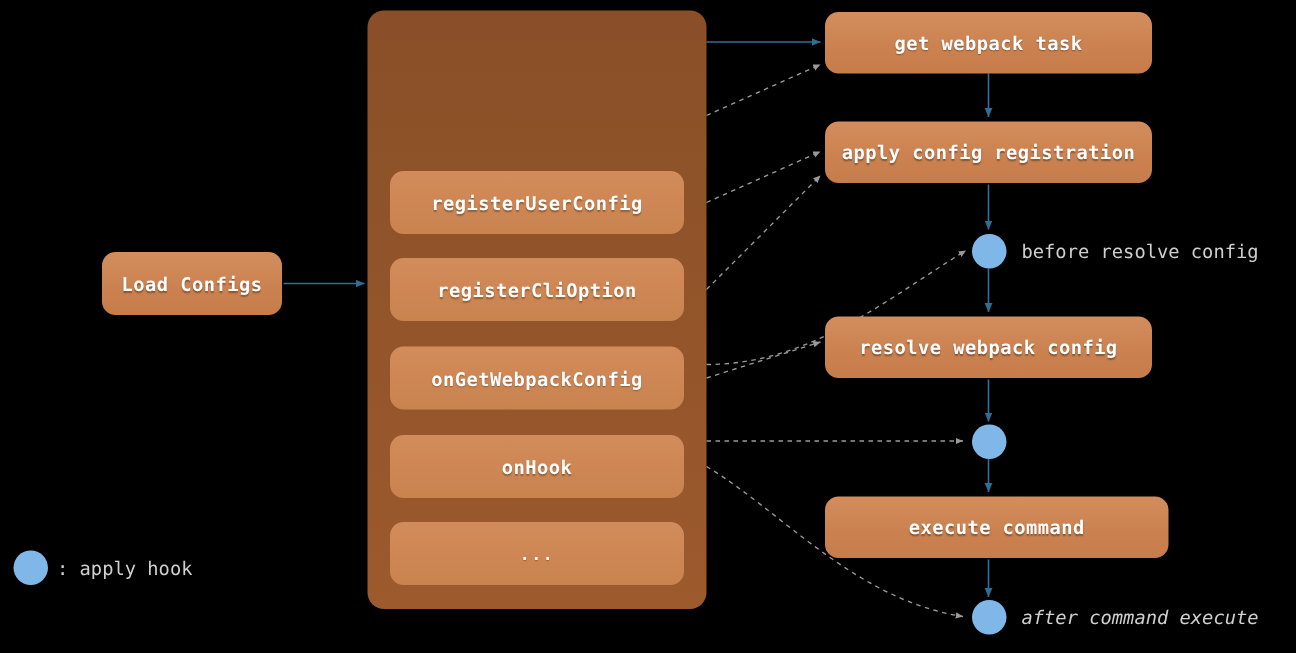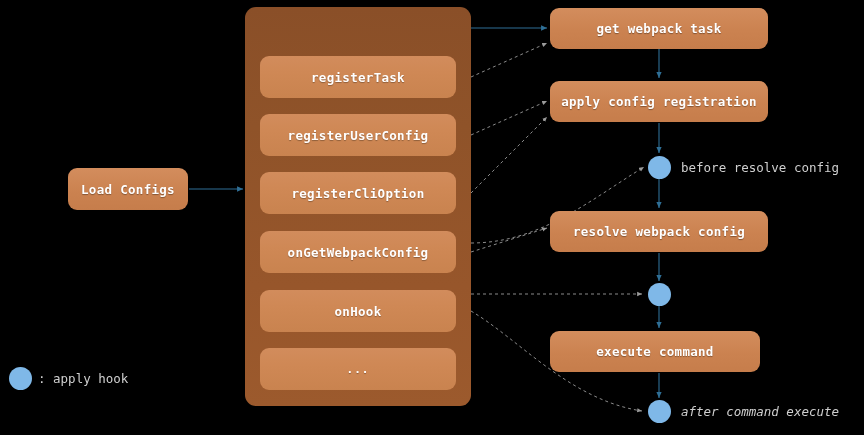--- a/index.html
+++ b/index.html
@@ -87,23 +87,20 @@
     </g>
   </svg>
 
   <div class="node" style="left:68px;top:168px;width:120px;height:42px;">
     <span>Load Configs</span>
   </div>
 
   <div class="panel" style="left:245px;top:7px;width:226px;height:399px;">
   </div>
 
-  <div class="inner-node" style="left:260px;top:56px;width:196px;height:42px;">
-    <span>registerTask</span>
-  </div>
   <div class="inner-node" style="left:260px;top:114px;width:196px;height:42px;">
     <span>registerUserConfig</span>
   </div>
   <div class="inner-node" style="left:260px;top:172px;width:196px;height:42px;">
     <span>registerCliOption</span>
   </div>
   <div class="inner-node" style="left:260px;top:231px;width:196px;height:42px;">
     <span>onGetWebpackConfig</span>
   </div>
   <div class="inner-node" style="left:260px;top:290px;width:196px;height:42px;">
@@ -123,21 +120,21 @@
 
   <div class="hook" style="left:648px;top:156px;width:23px;height:23px;"></div>
   <div class="hook-label" style="left:681px;top:162px;">before resolve config</div>
 
   <div class="node" style="left:550px;top:211px;width:218px;height:41px;text-align:right;">
     <span>resolve webpack config</span>
   </div>
 
   <div class="hook" style="left:648px;top:283px;width:23px;height:23px;"></div>
 
-  <div class="node" style="left:550px;top:331px;width:210px;height:41px;align-items:center;">
+  <div class="node" style="left:550px;top:331px;width:229px;height:41px;align-items:center;">
     <span>execute command</span>
   </div>
 
   <div class="hook" style="left:648px;top:400px;width:23px;height:23px;"></div>
   <div class="hook-label" style="left:681px;top:406px;font-style:italic;">after command execute</div>
 
   <div class="hook" style="left:9px;top:367px;width:23px;height:23px;"></div>
   <div class="legend-label" style="left:38px;top:373px;">: apply hook</div>
 
 </div>

